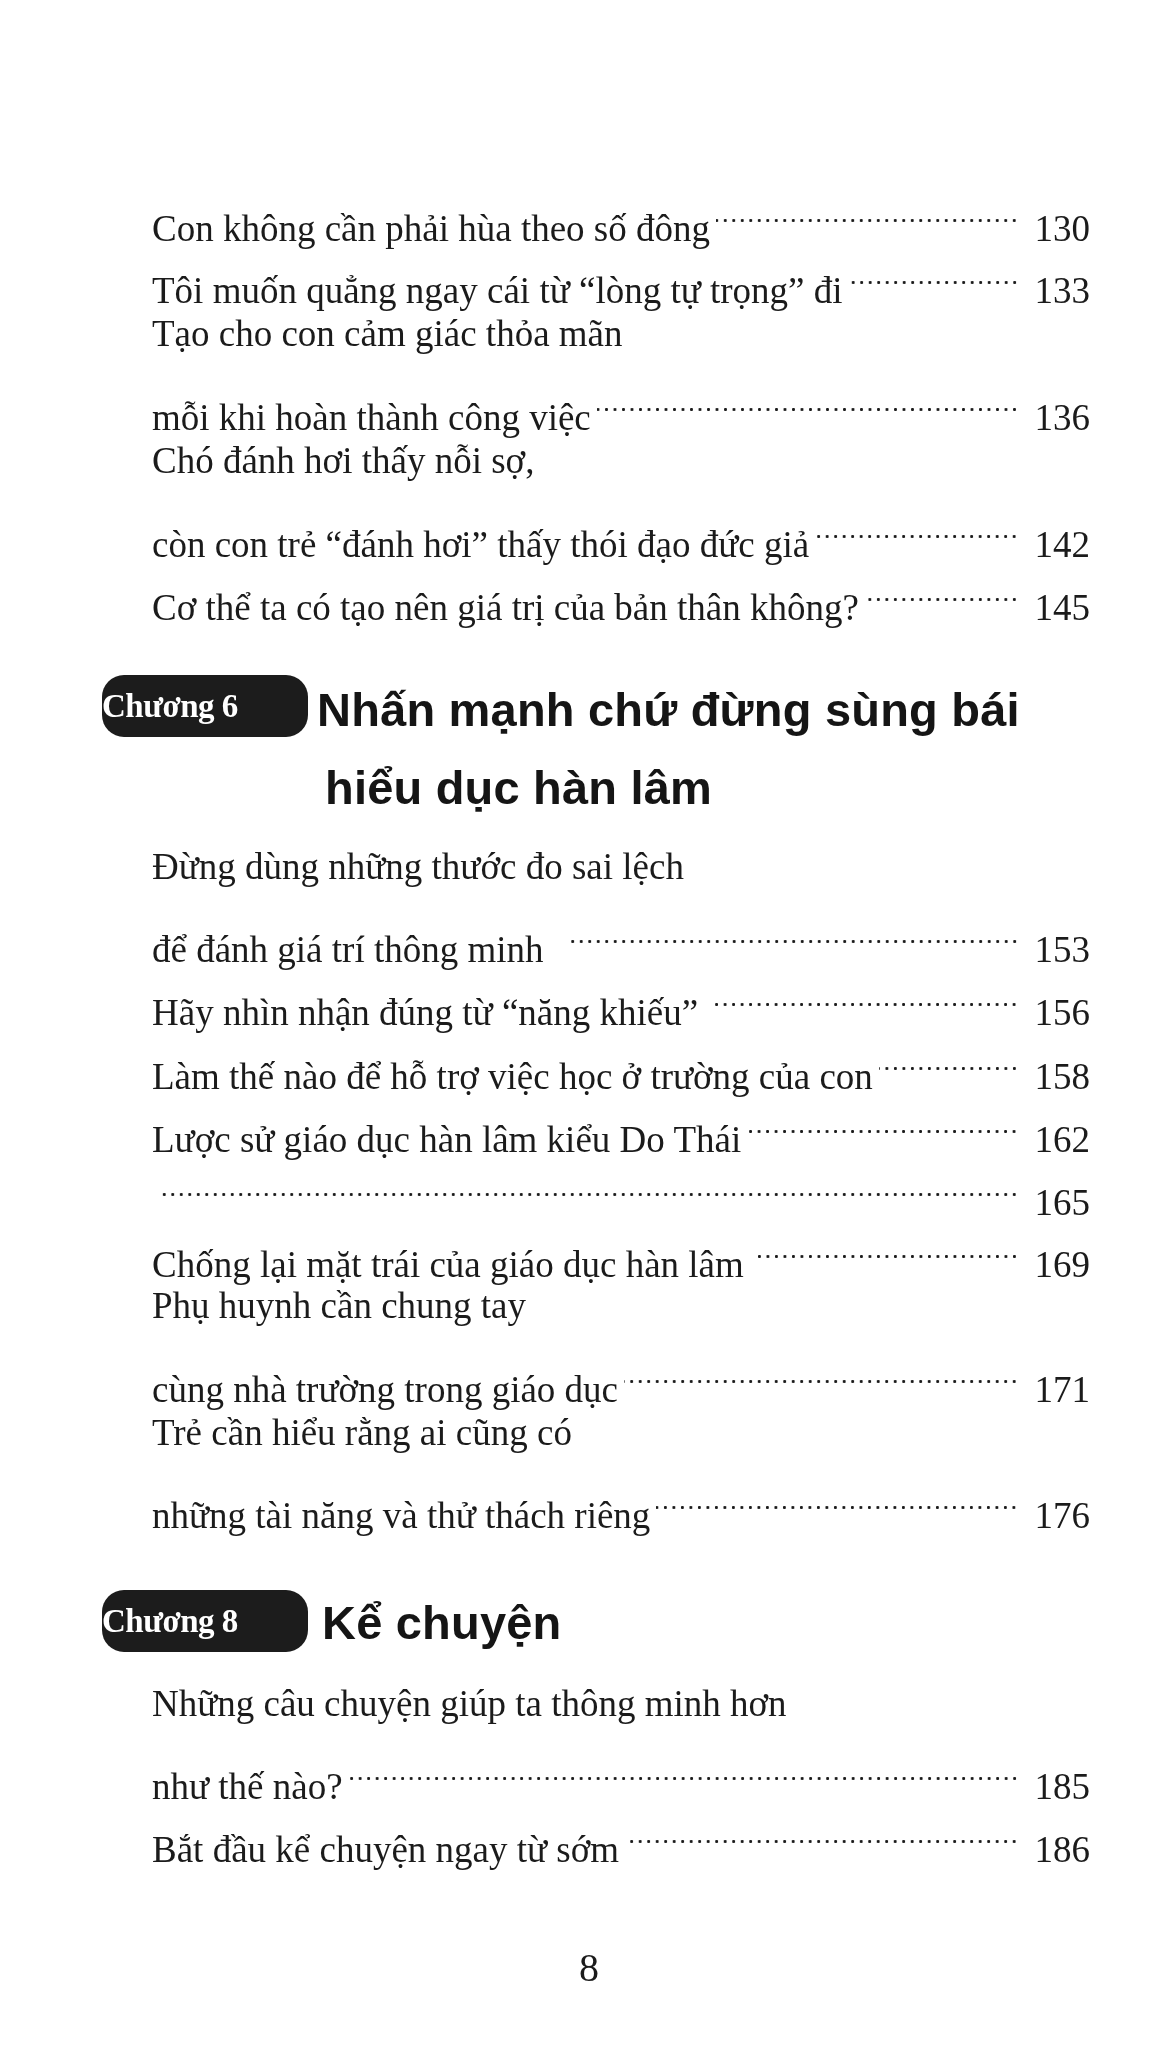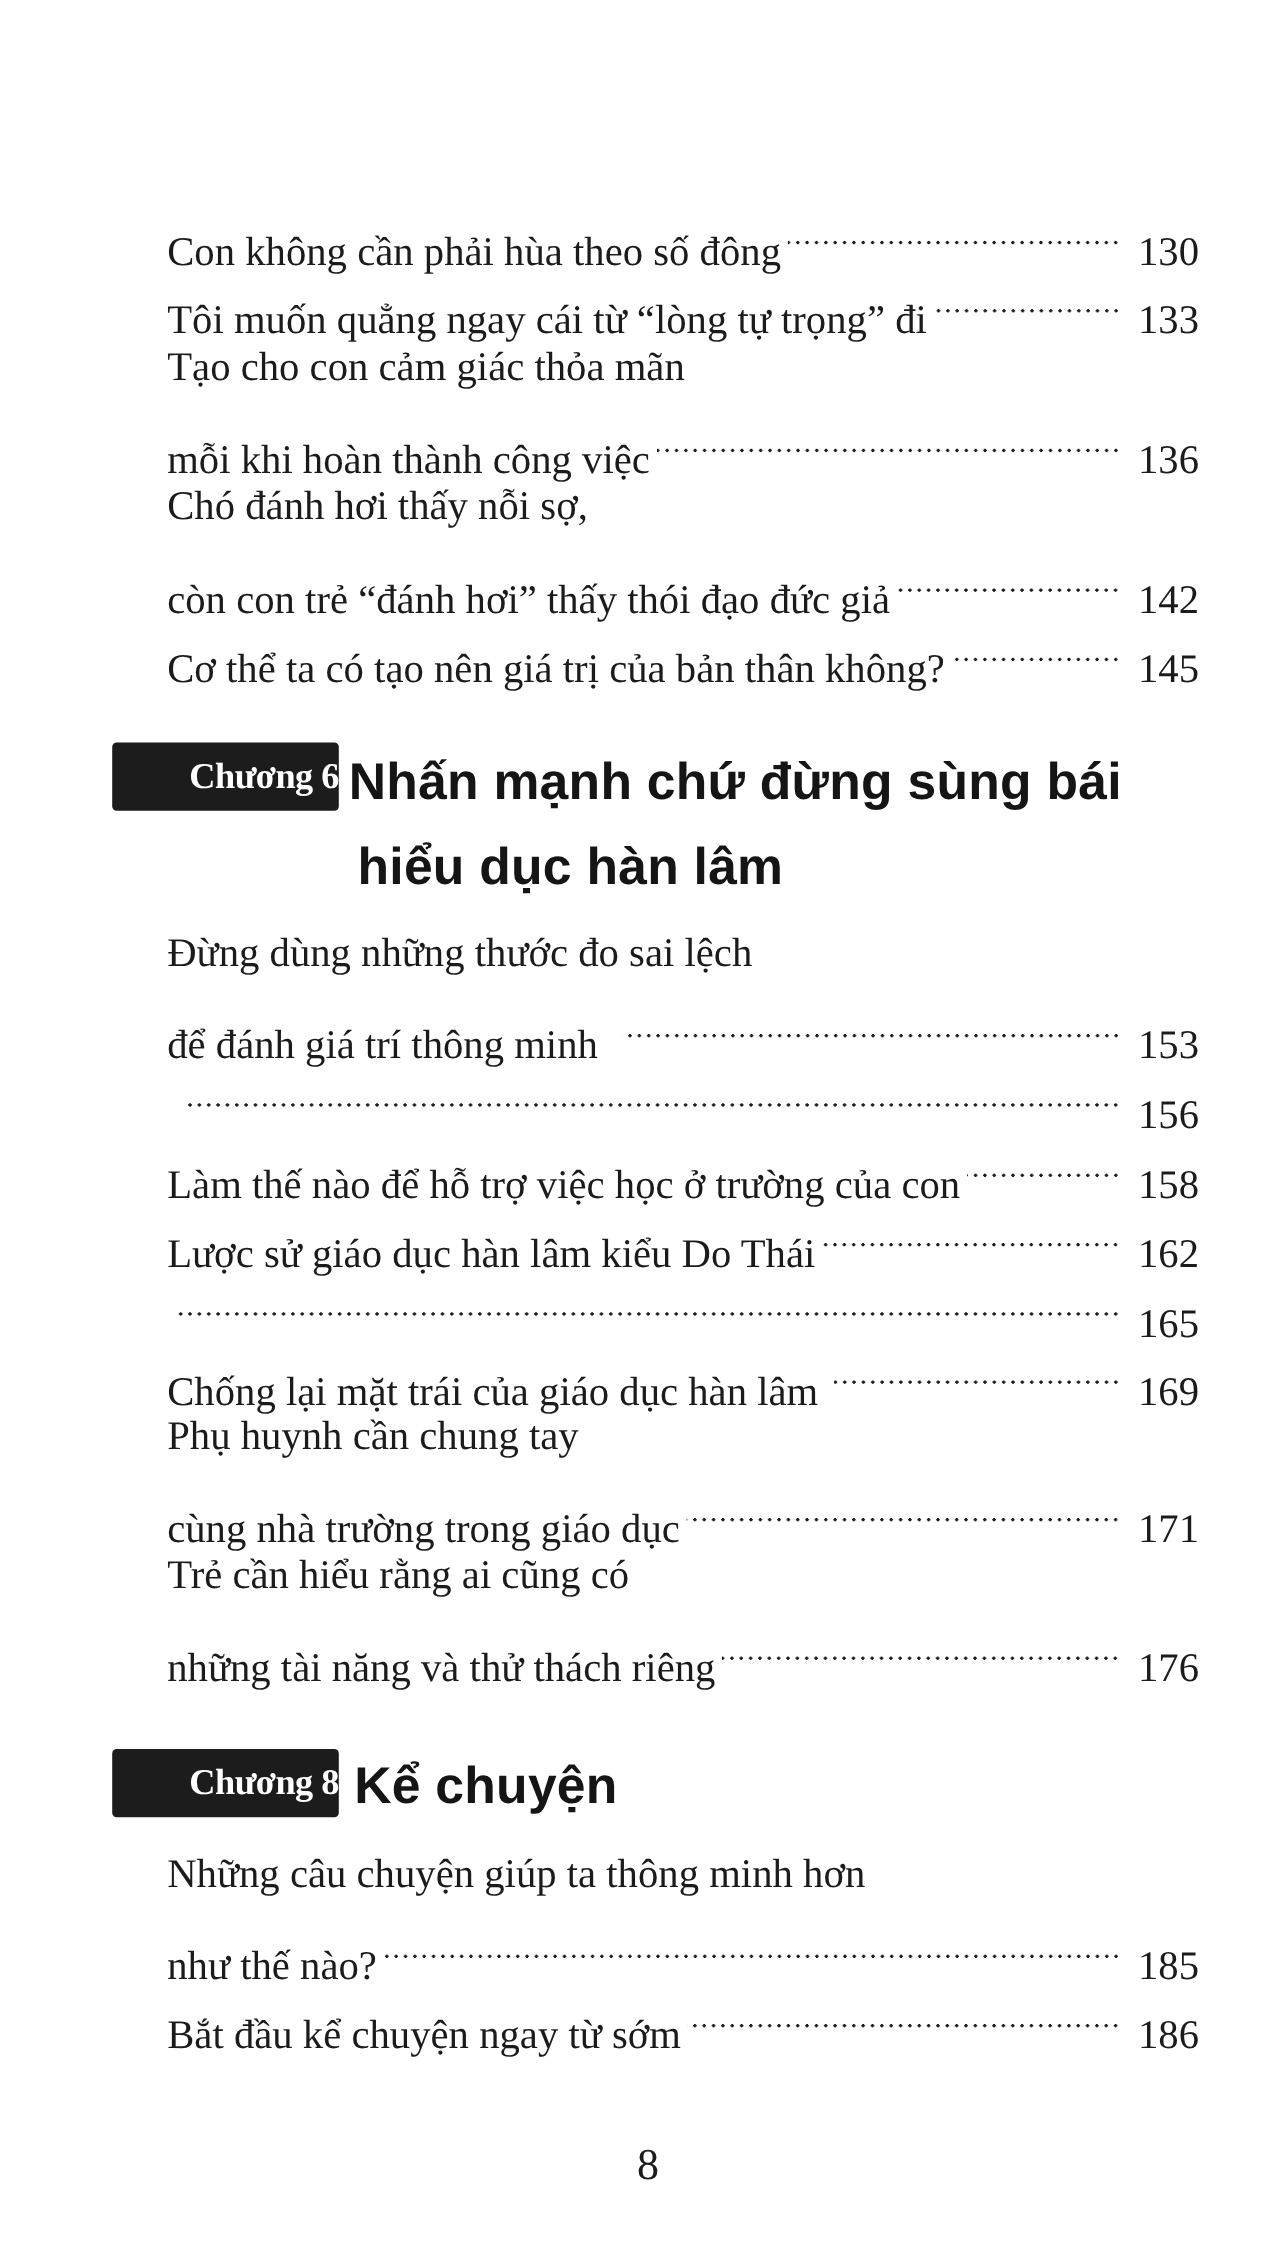--- a/index.html
+++ b/index.html
@@ -51,27 +51,27 @@
     .toc-page {
       flex: 0 0 auto;
       text-align: center;
     }
     .chapter-badge {
       position: absolute;
       left: 102px;
       width: 206px;
       height: 62px;
       background: #1c1c1c;
-      border-radius: 4px;
+      border-radius: 22px;
       color: #ffffff;
       font-family: "Liberation Serif", "DejaVu Serif", serif;
       font-weight: bold;
       font-size: 33px;
       line-height: 62px;
-      text-align: right;
+      text-align: left;
       letter-spacing: -0.5px;
     }
     .chapter-title {
       position: absolute;
       font-family: "Liberation Sans", "DejaVu Sans", sans-serif;
       font-weight: bold;
       font-size: 47px;
       line-height: 44px;
       color: #151515;
       white-space: nowrap;
@@ -131,20 +131,21 @@
 
   <div class="toc-line" style="top:835px">
     <span class="toc-text">Đừng dùng những thước đo sai lệch</span>
   </div>
   <div class="toc-line" style="top:898px">
     <span class="toc-text">để đánh giá trí thông minh</span>
     <span class="toc-leader" style="margin-left:22px"></span>
     <span class="toc-page">153</span>
   </div>
   <div class="toc-line" style="top:961px">
+    <span class="toc-text">Hãy nhìn nhận đúng từ “năng khiếu”</span>
     <span class="toc-leader" style="margin-left:16px"></span>
     <span class="toc-page">156</span>
   </div>
   <div class="toc-line" style="top:1025px">
     <span class="toc-text">Làm thế nào để hỗ trợ việc học ở trường của con</span>
     <span class="toc-leader"></span>
     <span class="toc-page">158</span>
   </div>
   <div class="toc-line" style="top:1088px">
     <span class="toc-text">Lược sử giáo dục hàn lâm kiểu Do Thái</span>

